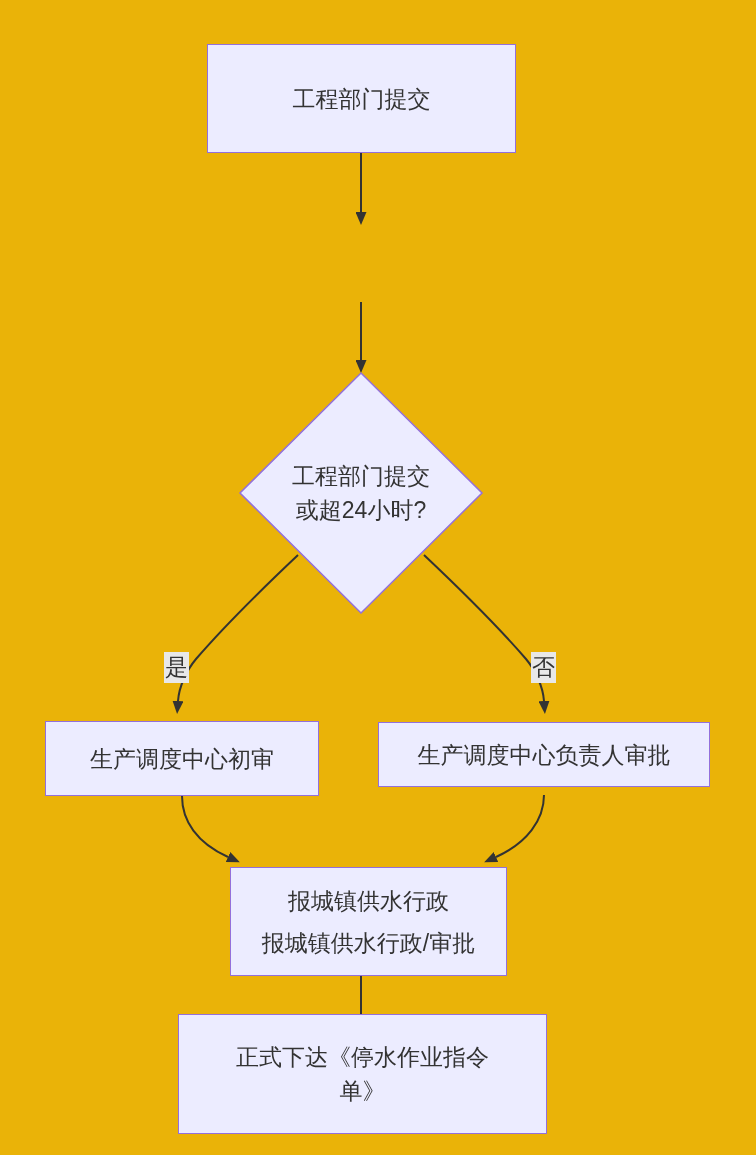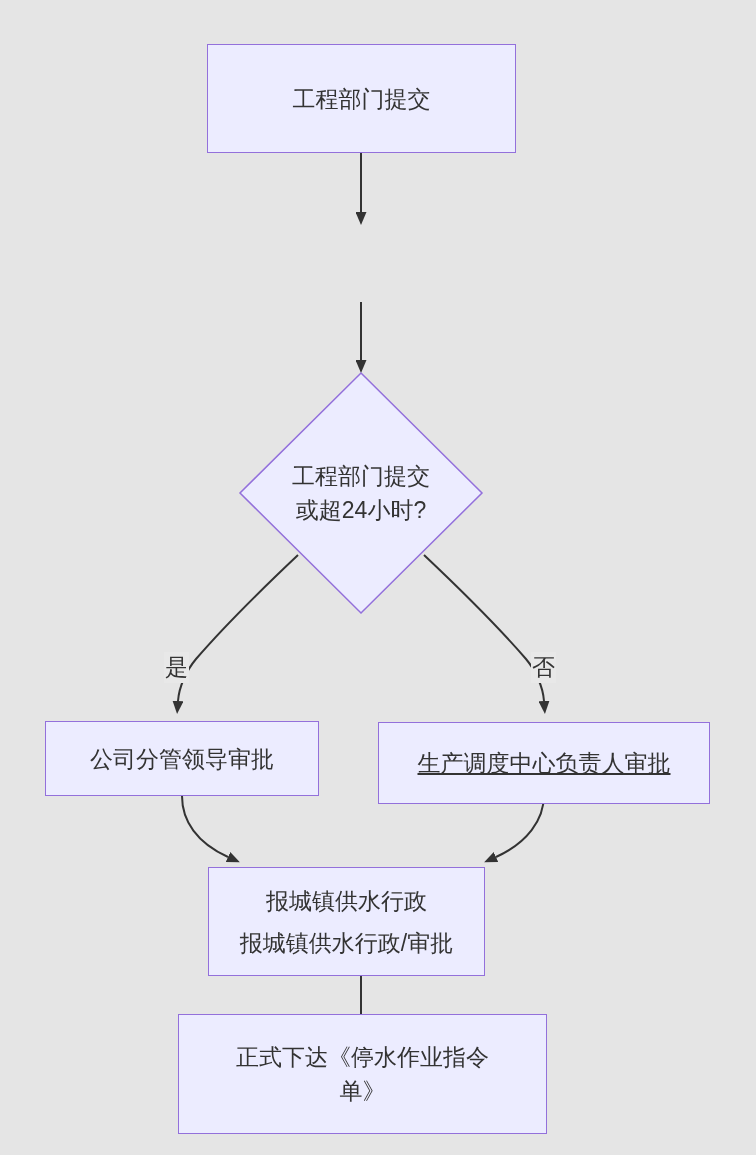--- a/index.html
+++ b/index.html
@@ -4,21 +4,21 @@
 <style>
   html, body {
     margin: 0;
     padding: 0;
     background: #ffffff;
   }
   #canvas {
     position: relative;
     width: 756px;
     height: 1155px;
-    background: #e5e5e5;
+    background: #eab308;
     font-family: "Liberation Sans", sans-serif;
     color: #333333;
     overflow: hidden;
   }
   #edge-layer {
     position: absolute;
     left: 0;
     top: 0;
     width: 756px;
     height: 1155px;
@@ -61,22 +61,22 @@
     color: #333333;
     font-size: 23px;
     line-height: 31px;
     text-align: center;
   }
   #label-yes { left: 164px; top: 652px; }
   #label-no  { left: 531px; top: 652px; }
   #node-submit  { left: 207px; top: 44px;   width: 309px; height: 109px; }
   #node-review  { left: 228px; top: 225px;  width: 267px; height: 76px; }
   #node-leader  { left: 45px;  top: 721px;  width: 274px; height: 75px; }
-  #node-head    { left: 378px; top: 722px;  width: 332px; height: 82px; text-decoration: underline; }
-  #node-filing  { left: 208px; top: 867px;  width: 277px; height: 109px; gap: 8px; }
+  #node-head    { left: 378px; top: 722px;  width: 332px; height: 65px; }
+  #node-filing  { left: 230px; top: 867px;  width: 277px; height: 109px; gap: 8px; }
   #node-order   { left: 178px; top: 1014px; width: 369px; height: 120px; }
 </style>
 </head>
 <body>
 
 <div id="canvas">
 
   <svg id="edge-layer" viewBox="0 0 756 1155" xmlns="http://www.w3.org/2000/svg">
     <defs>
       <marker id="arrow" viewBox="0 0 13 11" refX="0" refY="5.5" markerWidth="13" markerHeight="11" orient="auto" markerUnits="userSpaceOnUse">
@@ -102,21 +102,21 @@
 
   <div class="diamond-text">
     <span>工程部门提交</span>
     <span>或超24小时?</span>
   </div>
 
   <div class="edge-label" id="label-yes">是</div>
   <div class="edge-label" id="label-no">否</div>
 
   <div class="node" id="node-leader">
-    <span>公司分管领导审批</span>
+    <span>生产调度中心初审</span>
   </div>
 
   <div class="node" id="node-head">
     <span>生产调度中心负责人审批</span>
   </div>
 
   <div class="node" id="node-filing">
     <span>报城镇供水行政</span>
     <span>报城镇供水行政/审批</span>
   </div>

